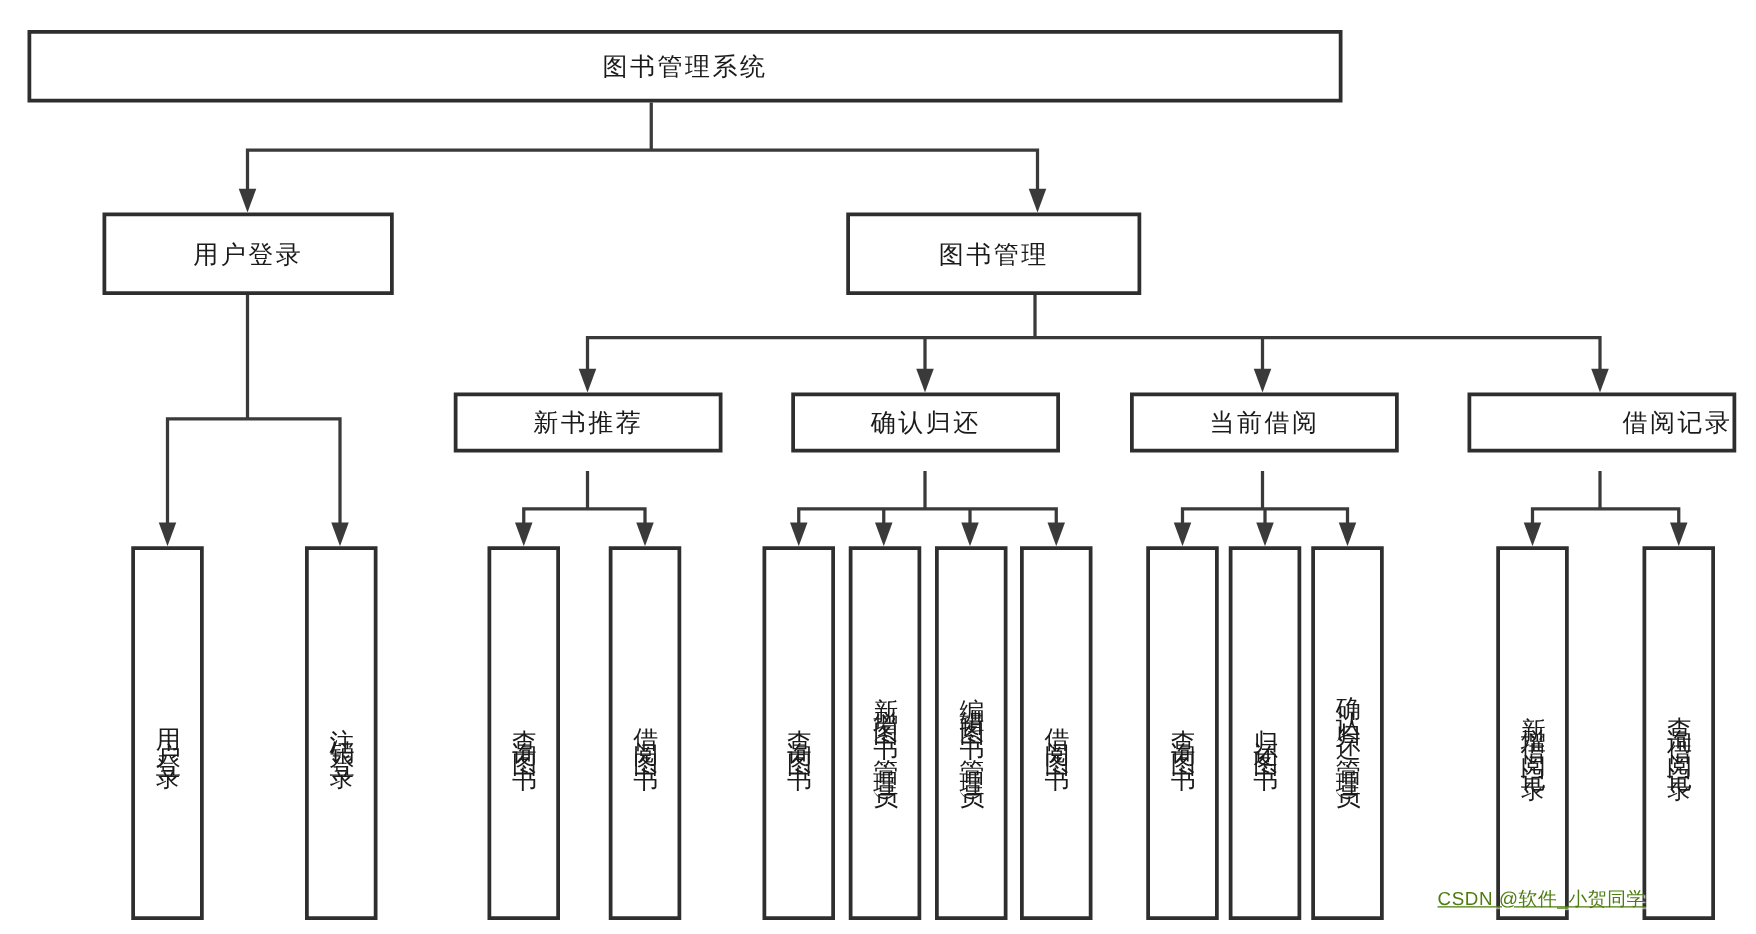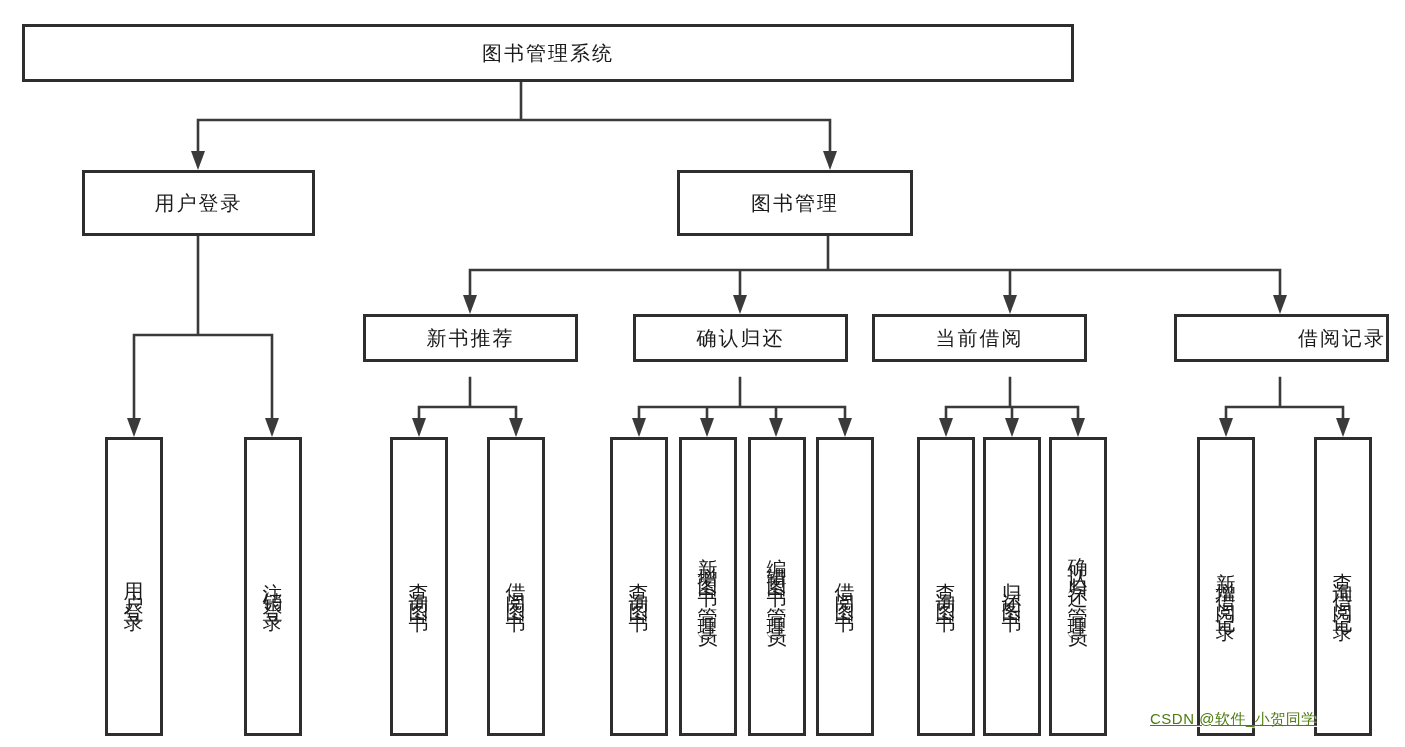--- a/index.html
+++ b/index.html
@@ -107,21 +107,21 @@
   <div class="box lvl2" style="left:677px; width:236px;justify-content:center;">
     <span class="hlabel">图书管理</span>
   </div>
 
   <div class="box lvl3" style="left:363px;">
     <span class="hlabel">新书推荐</span>
   </div>
   <div class="box lvl3" style="left:633px;">
     <span class="hlabel">确认归还</span>
   </div>
-  <div class="box lvl3" style="left:872px;">
+  <div class="box lvl3" style="left:904px;">
     <span class="hlabel">当前借阅</span>
   </div>
   <div class="box lvl3" style="left:1174px;justify-content:flex-end;">
     <span class="hlabel">借阅记录</span>
   </div>
 
   <div class="box leaf" style="left:105px;">
     <span class="vtxt">用户登录</span>
   </div>
   <div class="box leaf" style="left:244px;">

